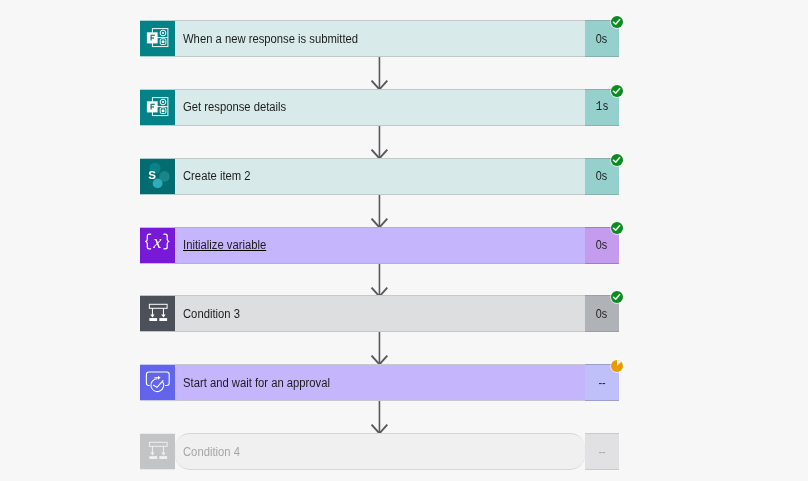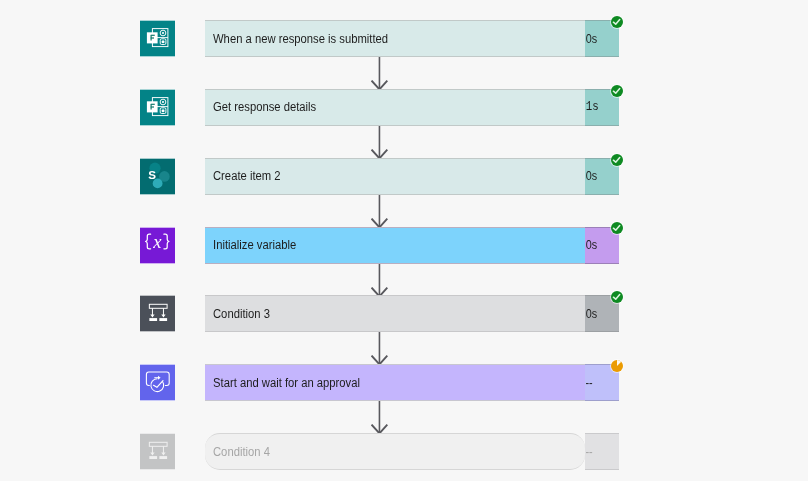--- a/index.html
+++ b/index.html
@@ -9,24 +9,24 @@
     font-family:"Liberation Sans",sans-serif;
   }
   #canvas{position:relative;width:808px;height:481px;background:#f7f7f7;}
 
   .step{position:absolute;left:139.5px;width:479px;height:37px;}
   .card{position:relative;width:479px;height:37px;box-sizing:border-box;
         display:flex;align-items:stretch;}
   .icon-box{width:35.5px;flex:0 0 35.5px;position:relative;overflow:hidden;}
   .icon-box svg{position:absolute;left:-3.5px;top:0;display:block;}
   .title-box,.dur-box{box-sizing:border-box;border-top:1px solid;border-bottom:1px solid;}
-  .title-box{flex:1 1 auto;display:flex;align-items:center;padding-left:8px;min-width:0;overflow:hidden;margin-left:30px;}
+  .title-box{flex:1 1 auto;display:flex;align-items:center;padding-left:8px;min-width:0;overflow:hidden;}
   .title{font-size:12.5px;color:#1d1d1d;white-space:nowrap;
          transform:scaleX(0.90);transform-origin:left center;}
-  .dur-box{width:33.5px;flex:0 0 33.5px;display:flex;align-items:center;}
+  .dur-box{width:33.5px;flex:0 0 33.5px;display:flex;align-items:center;justify-content:center;}
   .dur{font-size:12px;color:#1d1d1d;transform:scaleX(0.90);}
 
   .badge{position:absolute;right:-5.5px;top:-5.1px;width:14px;height:14px;}
   .badge svg{display:block;}
 
   .arrow{position:absolute;left:370.55px;}
   .arrow svg{display:block;}
 
   .disabled .title{color:#a6a6a6;}
   .disabled .dur{color:#a6a6a6;}
@@ -152,21 +152,21 @@
       <div class="card">
         <div class="icon-box" style="background: linear-gradient(rgb(207, 175, 241) 0px, rgb(207, 175, 241) 1px, rgb(119, 25, 214) 1px, rgb(119, 25, 214) 36px, rgb(207, 175, 241) 36px, rgb(207, 175, 241) 37px);">
           <svg width="39" height="35" viewBox="0 0 39 35" xmlns="http://www.w3.org/2000/svg">
       <g fill="none" stroke="#ffffff" stroke-width="1.25" stroke-linecap="round" stroke-linejoin="round">
         <path d="M14.6 7.2 h-1.3 c-1.4 0 -2.0 0.6 -2.0 1.9 v3.2 c0 1.3 -0.6 2.0 -1.8 2.2 c1.2 0.2 1.8 0.9 1.8 2.2 v3.2 c0 1.3 0.6 1.9 2.0 1.9 h1.3"></path>
         <path d="M27.9 7.2 h1.3 c1.4 0 2.0 0.6 2.0 1.9 v3.2 c0 1.3 0.6 2.0 1.8 2.2 c-1.2 0.2 -1.8 0.9 -1.8 2.2 v3.2 c0 1.3 -0.6 1.9 -2.0 1.9 h-1.3"></path>
       </g>
       <text x="21.4" y="21.2" font-family="'Liberation Serif',serif" font-style="italic" font-size="18.6" fill="#ffffff" text-anchor="middle">x</text>
       </svg>
         </div>
-        <div class="title-box" style="background: #7dd3fc; border-color: rgb(185, 175, 193);">
+        <div class="title-box" style="background: #c4b5fd; border-color: rgb(185, 175, 193); text-decoration: underline;">
           <span class="title">Initialize variable</span>
         </div>
         <div class="dur-box" style="background: rgb(196, 156, 238); border-color: rgb(156, 128, 184);">
           <span class="dur">0s</span>
         </div>
         <div class="badge">
           <svg width="14" height="14" viewBox="0 0 14 14" xmlns="http://www.w3.org/2000/svg">
     <circle cx="7" cy="7" r="6.9" fill="#ffffff" opacity="0.55"></circle>
     <circle cx="7" cy="7" r="6.0" fill="#0e8a22"></circle>
     <path d="M3.4 7.2 L5.7 9.2 L9.7 4.5" stroke="#daf3de" stroke-width="1.55" fill="none" stroke-linecap="round" stroke-linejoin="round"></path>

